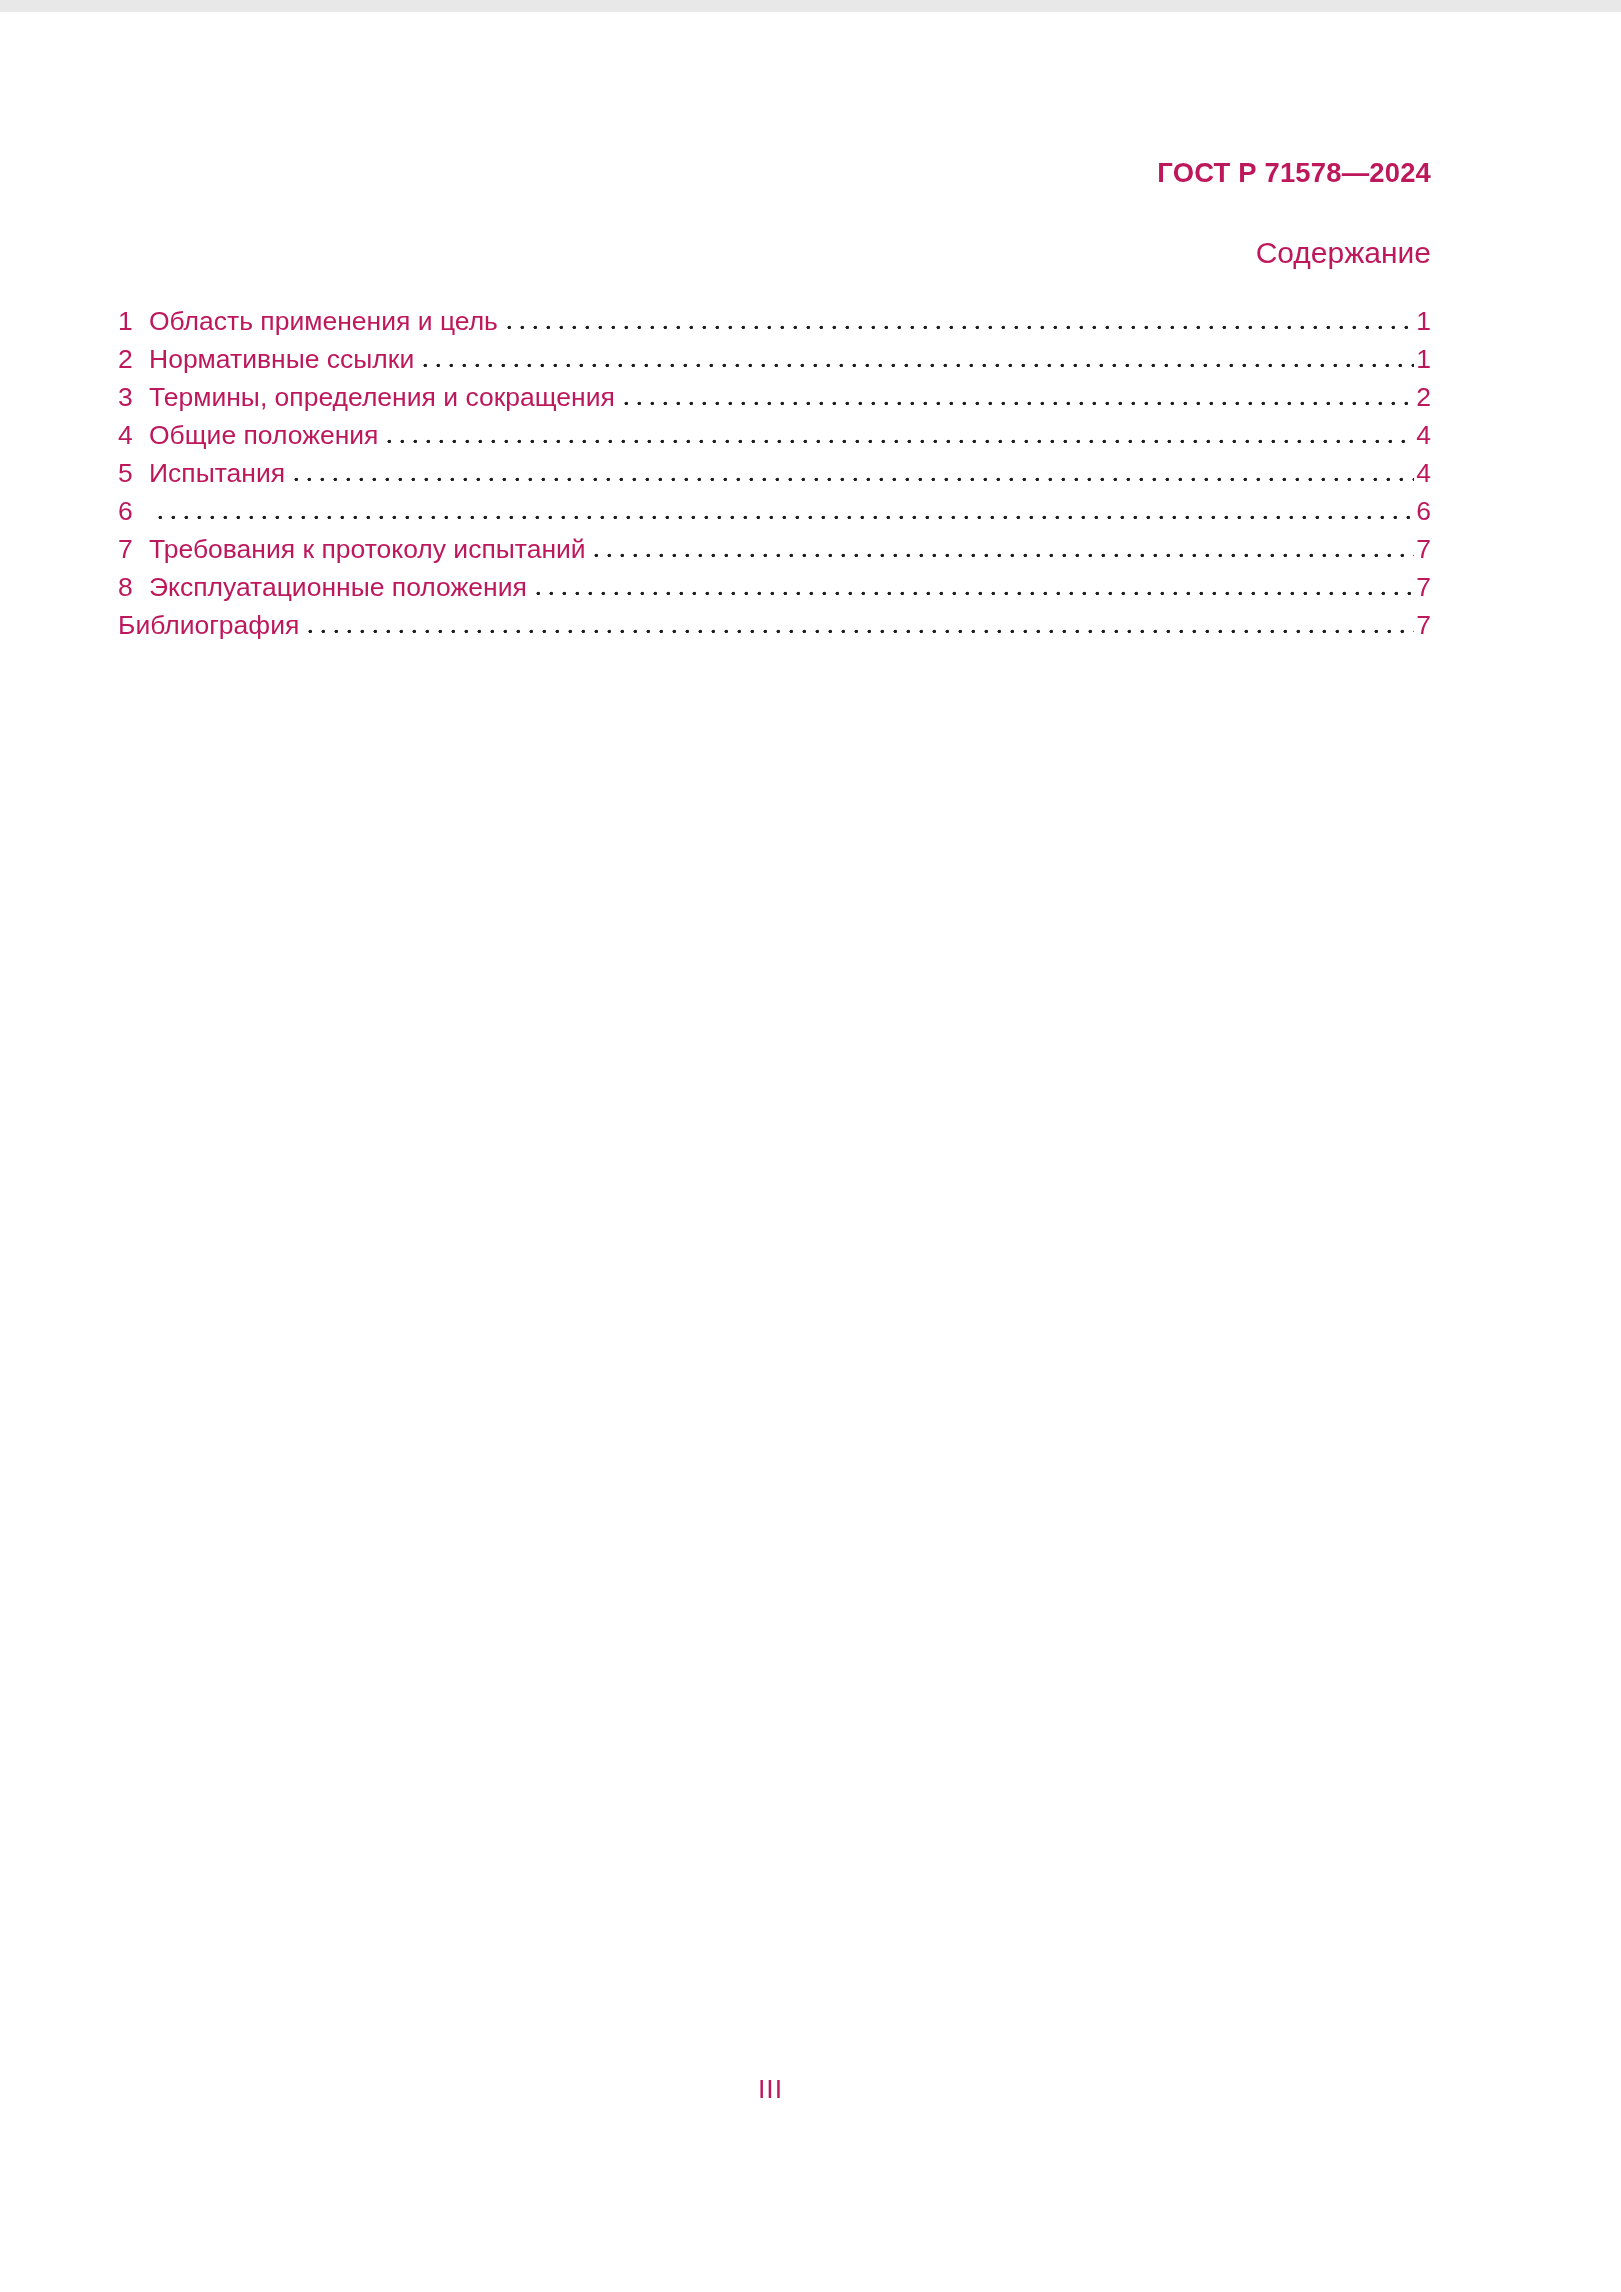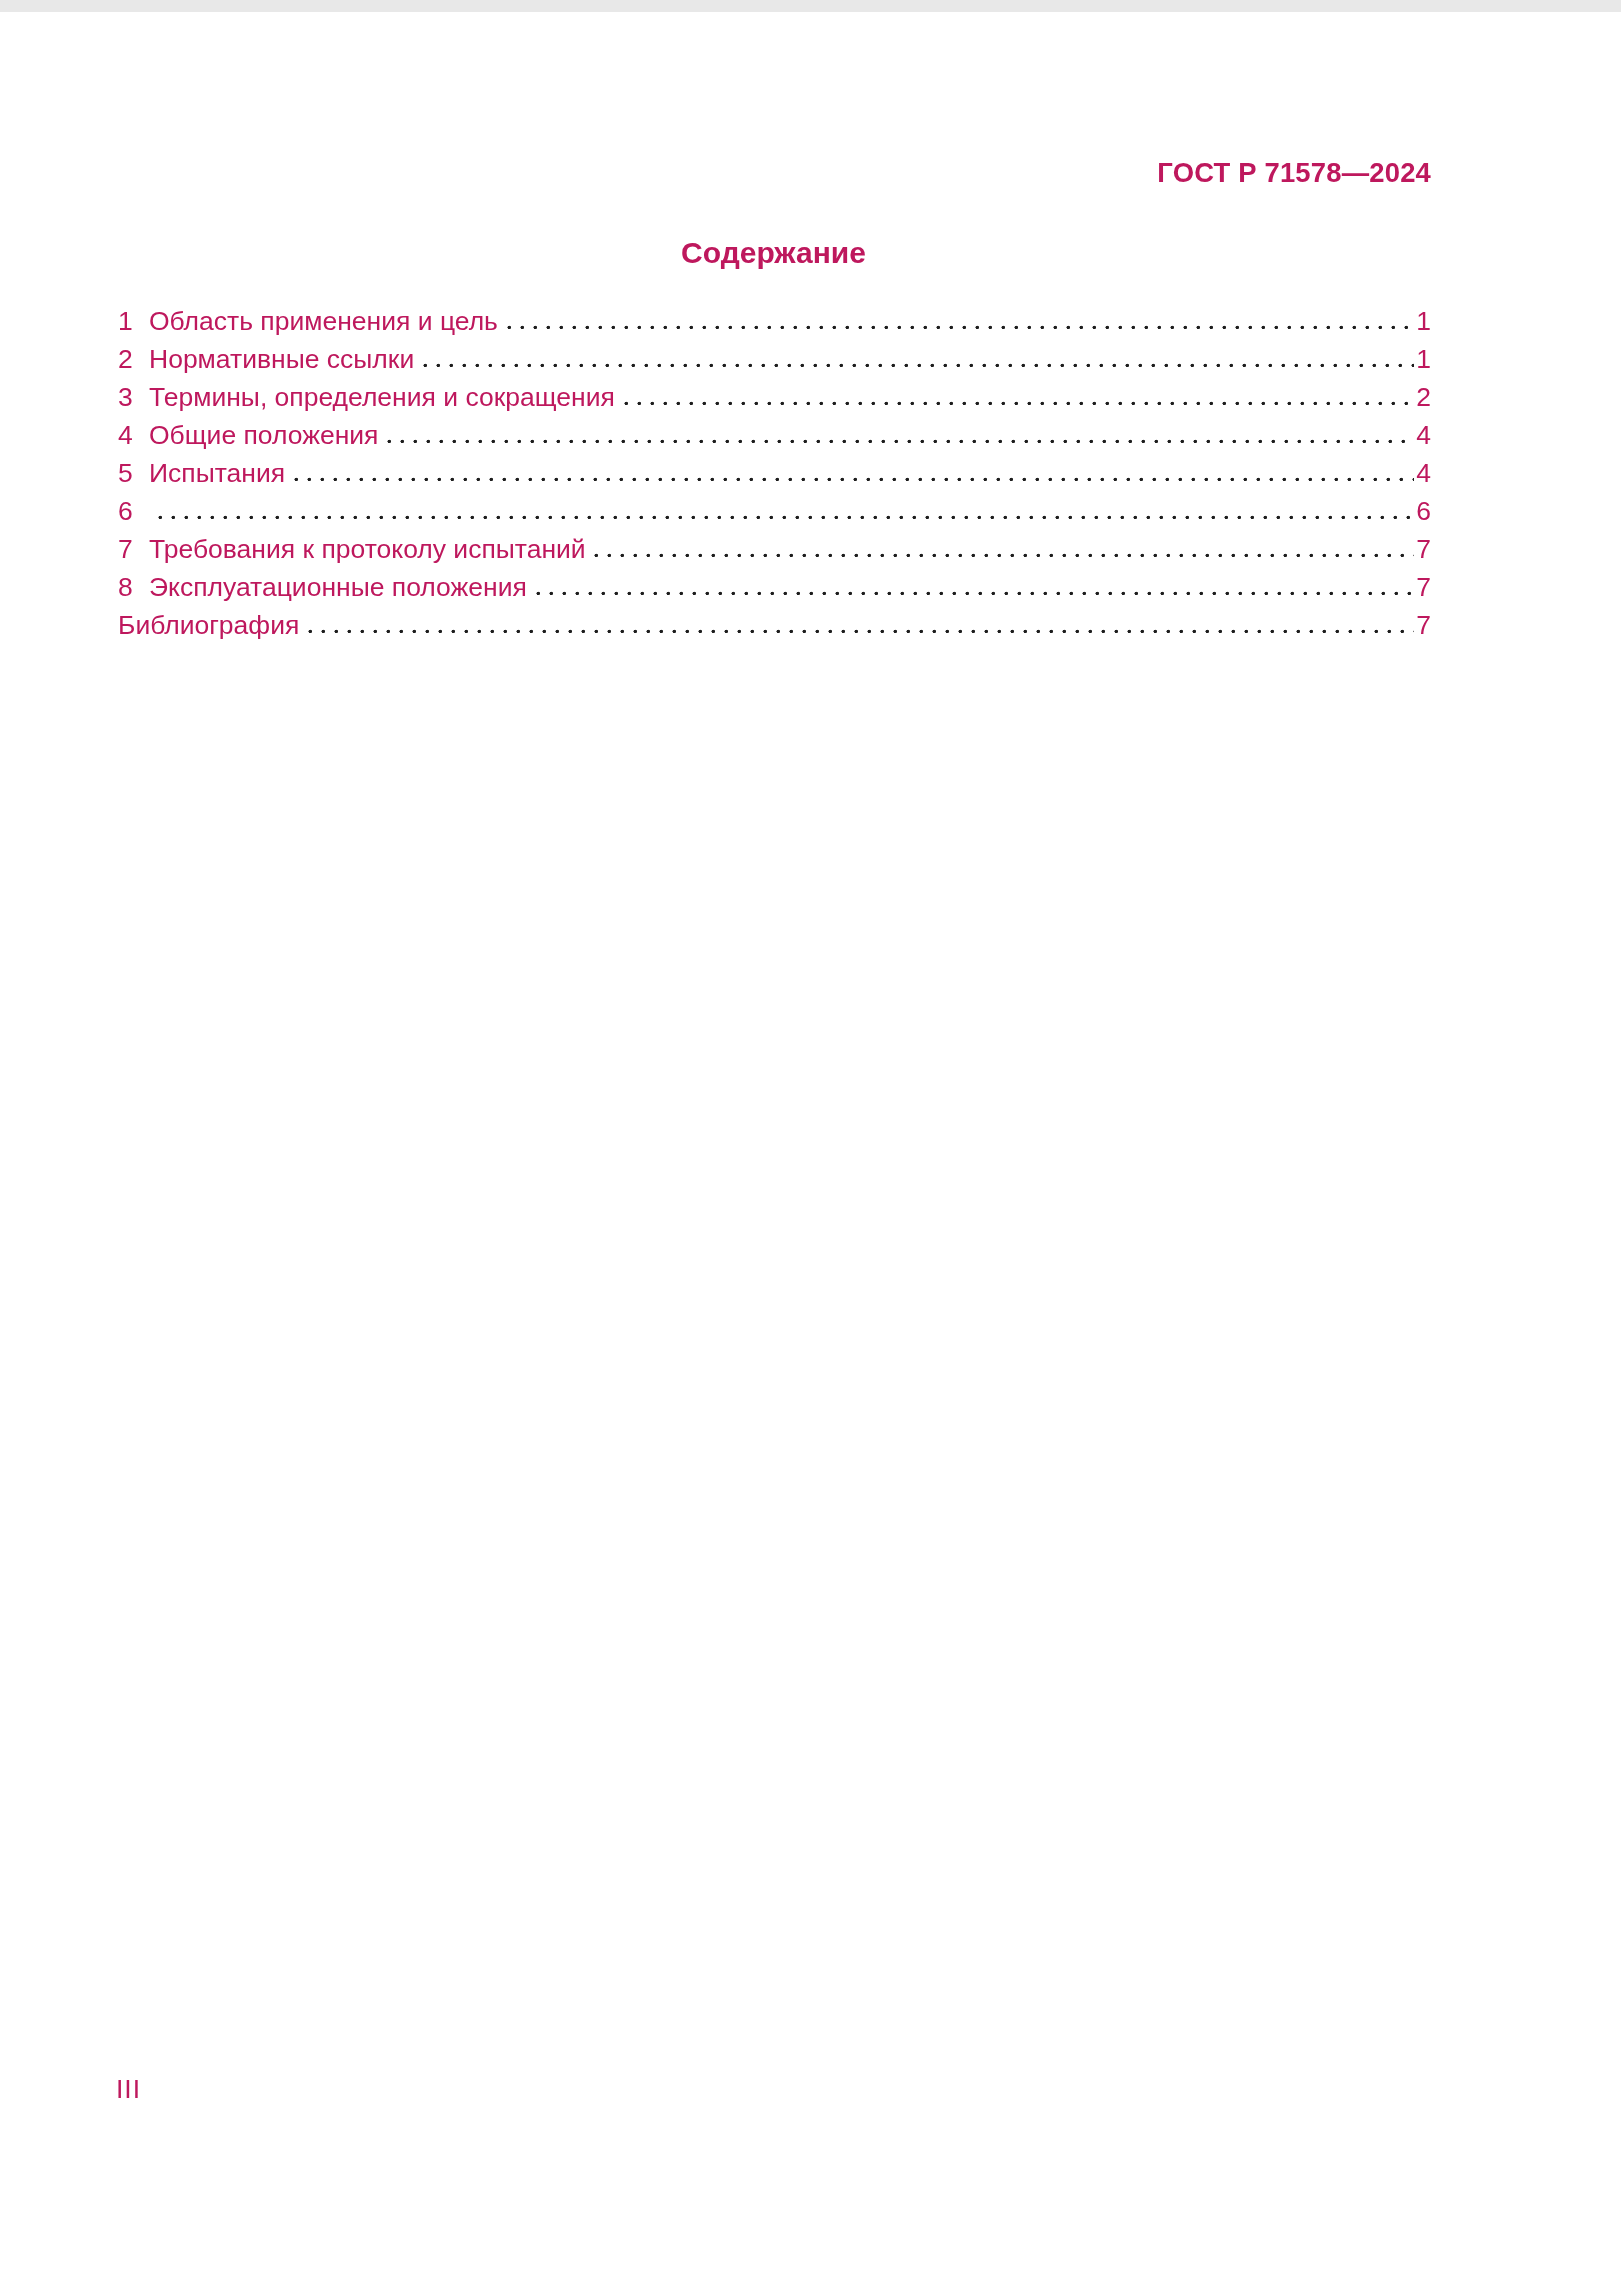--- a/index.html
+++ b/index.html
@@ -26,23 +26,23 @@
     font-size: 27.4px;
     font-weight: bold;
     line-height: 31px;
     letter-spacing: 0.2px;
   }
   .doc-title {
     position: absolute;
     top: 223px;
     left: 116px;
     width: 1315px;
-    text-align: center;
+    text-align: right;
     font-size: 30px;
-    font-weight: bold;
+    font-weight: normal;
     line-height: 35px;
   }
   .toc {
     position: absolute;
     top: 290px;
     left: 118px;
     width: 1313px;
   }
   .toc-row {
     display: flex;
@@ -71,21 +71,21 @@
     background-position: left bottom;
   }
   .toc-page {
     flex: 0 0 auto;
   }
   .folio {
     position: absolute;
     top: 2062px;
     left: 116px;
     width: 1309px;
-    text-align: left;
+    text-align: center;
     font-size: 26.5px;
     line-height: 31px;
     letter-spacing: 1px;
   }
 </style>
 </head>
 <body>
 
 <div class="page">
 

